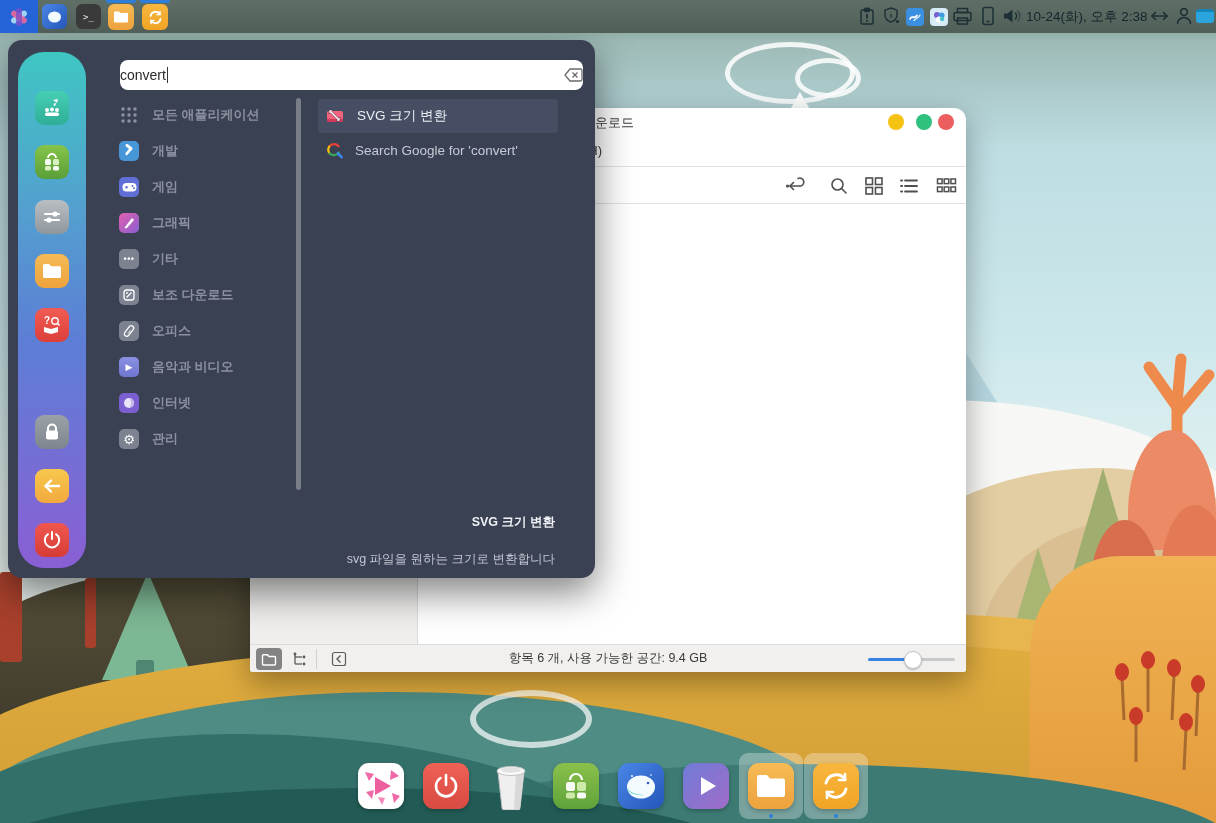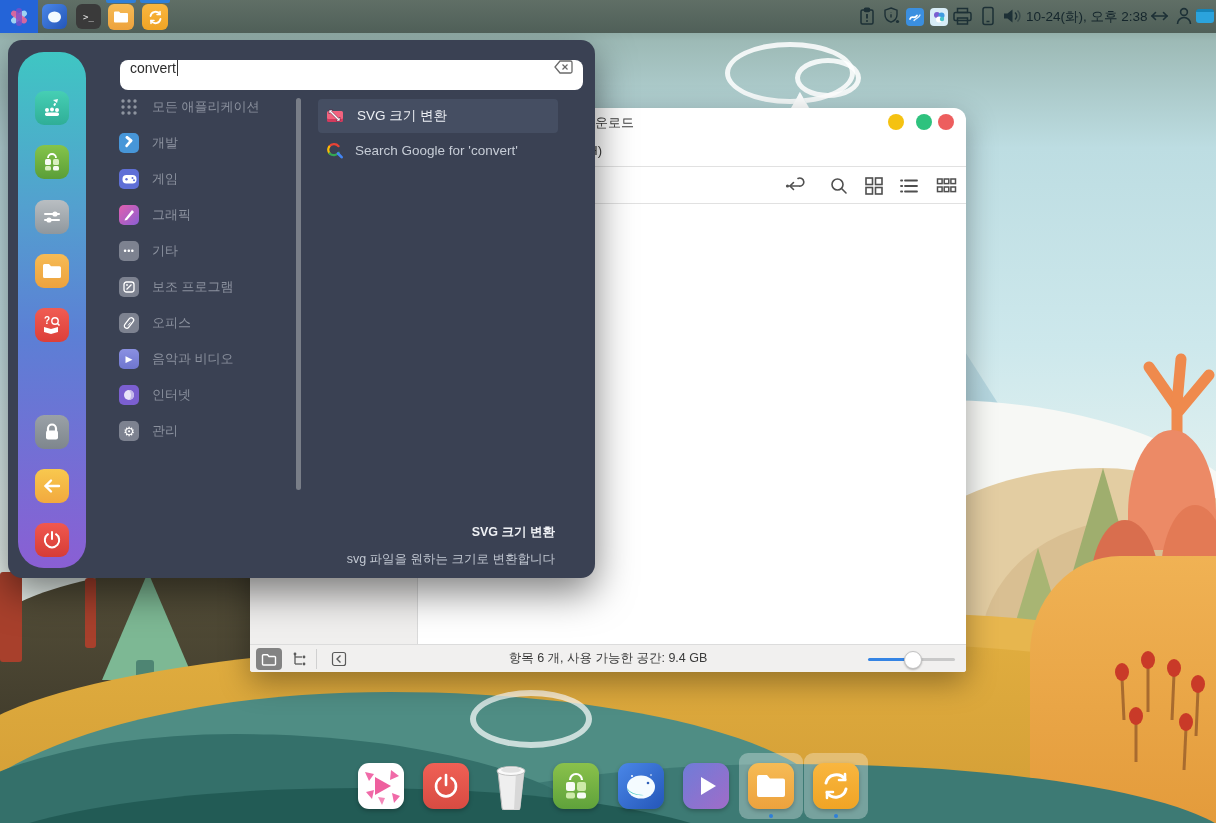--- a/index.html
+++ b/index.html
@@ -31,36 +31,36 @@
   
   #panel{left:0;top:0;width:1216px;height:33px;background:linear-gradient(180deg,rgba(95,110,101,.96),rgba(77,92,85,.96));z-index:40;}
   .ptile{border-radius:6px;display:flex;align-items:center;justify-content:center;}
   .runbar{height:3px;background:#2f7fd9;border-radius:0 0 2px 2px;top:0;}
   #clock{color:#15262c;font-size:13.5px;line-height:33px;white-space:nowrap;}
 
   
   #menu{left:8px;top:40px;width:587px;height:538px;background:#3a4153;border-radius:14px;box-shadow:0 14px 38px rgba(0,0,0,.5);z-index:30;}
   #sidebar{left:10px;top:12px;width:68px;height:516px;border-radius:26px;background:linear-gradient(180deg,#3fc6c3 0%,#53a0cf 30%,#5c7fd5 55%,#8a5fd4 100%);}
   .side-ic{left:17px;width:34px;height:34px;border-radius:9px;display:flex;align-items:center;justify-content:center;}
-  #searchbox{left:112px;top:20px;width:463px;height:30px;background:#ffffff;border-radius:8px;display:flex;padding:0 10px;box-sizing:border-box;}
+  #searchbox{left:112px;top:20px;width:463px;height:30px;background:#ffffff;border-radius:8px;display:flex;align-items:center;padding:0 0;box-sizing:border-box;}
   #searchtext{font-size:14px;color:#2b2b2b;}
   #caret{width:1px;height:16px;background:#333;margin-left:1px;}
-  #cats{left:111px;top:49px;width:176px;}
+  #cats{left:111px;top:57px;width:176px;font-weight:bold;}
   .cat{height:36px;display:flex;align-items:center;gap:13px;cursor:default;}
   .ci{width:20px;height:20px;border-radius:5px;flex:0 0 20px;display:flex;align-items:center;justify-content:center;overflow:hidden;}
   .cl{font-size:13px;color:#8b919e;white-space:nowrap;}
   #menu-scrollbar{left:288px;top:58px;width:5px;height:392px;background:#797e88;border-radius:3px;}
   #results{left:310px;top:59px;width:240px;}
   .res{height:34px;display:flex;align-items:center;gap:12px;padding:0 8px;border-radius:4px;box-sizing:border-box;}
   .res.sel{background:#454e62;}
   .rl{font-size:13.5px;color:#c6ccd6;white-space:nowrap;}
   .res.sel .rl{color:#eceff4;}
   #sel-info{right:40px;bottom:10px;text-align:right;}
   #sel-title{font-size:12.5px;font-weight:bold;color:#eef0f4;}
-  #sel-desc{font-size:12.5px;color:#c2c8d2;margin-top:10px;}
+  #sel-desc{font-size:12.5px;color:#c2c8d2;margin-top:20px;}
 
   
   #fm{left:250px;top:108px;width:716px;height:564px;background:#ffffff;border-radius:12px 12px 3px 3px;box-shadow:0 10px 30px rgba(0,0,0,.35);z-index:20;}
   #fm-title{left:0;top:0;width:716px;height:28px;text-align:center;font-size:13px;color:#3c3c3c;line-height:30px;}
   .light{width:16px;height:16px;border-radius:50%;top:6px;}
   #fm-menubar{left:0;top:28px;width:716px;height:30px;font-size:13px;color:#3a3a3a;}
   #fm-help{left:295px;top:0;line-height:30px;}
   .hline{height:1px;background:#e1e1e1;left:0;width:716px;}
   .tbtn{top:64px;width:28px;height:28px;display:flex;align-items:center;justify-content:center;}
   #fm-side{left:0;top:95px;width:168px;height:441px;background:#f0efee;border-right:1px solid #dadada;box-sizing:border-box;}
@@ -345,21 +345,21 @@
       <span class="cl">기타</span>
     </div>
     <div class="cat">
       <span class="ci" style="background:#7d8290;">
         <svg width="14" height="14" viewBox="0 0 14 14" fill="none" stroke="#ffffff" stroke-width="1.3">
             <rect x="2" y="2" width="10" height="10" rx="2.5"></rect>
             <line x1="4.5" y1="9.5" x2="9.5" y2="4.5"></line>
             <circle cx="5" cy="5" r="0.9" fill="#ffffff" stroke="none"></circle>
           </svg>
       </span>
-      <span class="cl">보조 프로그램</span>
+      <span class="cl">보조 다운로드</span>
     </div>
     <div class="cat">
       <span class="ci" style="background:#7d8290;">
         <svg width="14" height="14" viewBox="0 0 14 14" fill="none" stroke="#ffffff" stroke-width="1.3">
             <rect x="4.6" y="1" width="4.8" height="12" rx="2.4" transform="rotate(38 7 7)"></rect>
             <line x1="6" y1="9.5" x2="8.5" y2="6.5" stroke-width="1"></line>
           </svg>
       </span>
       <span class="cl">오피스</span>
     </div>

